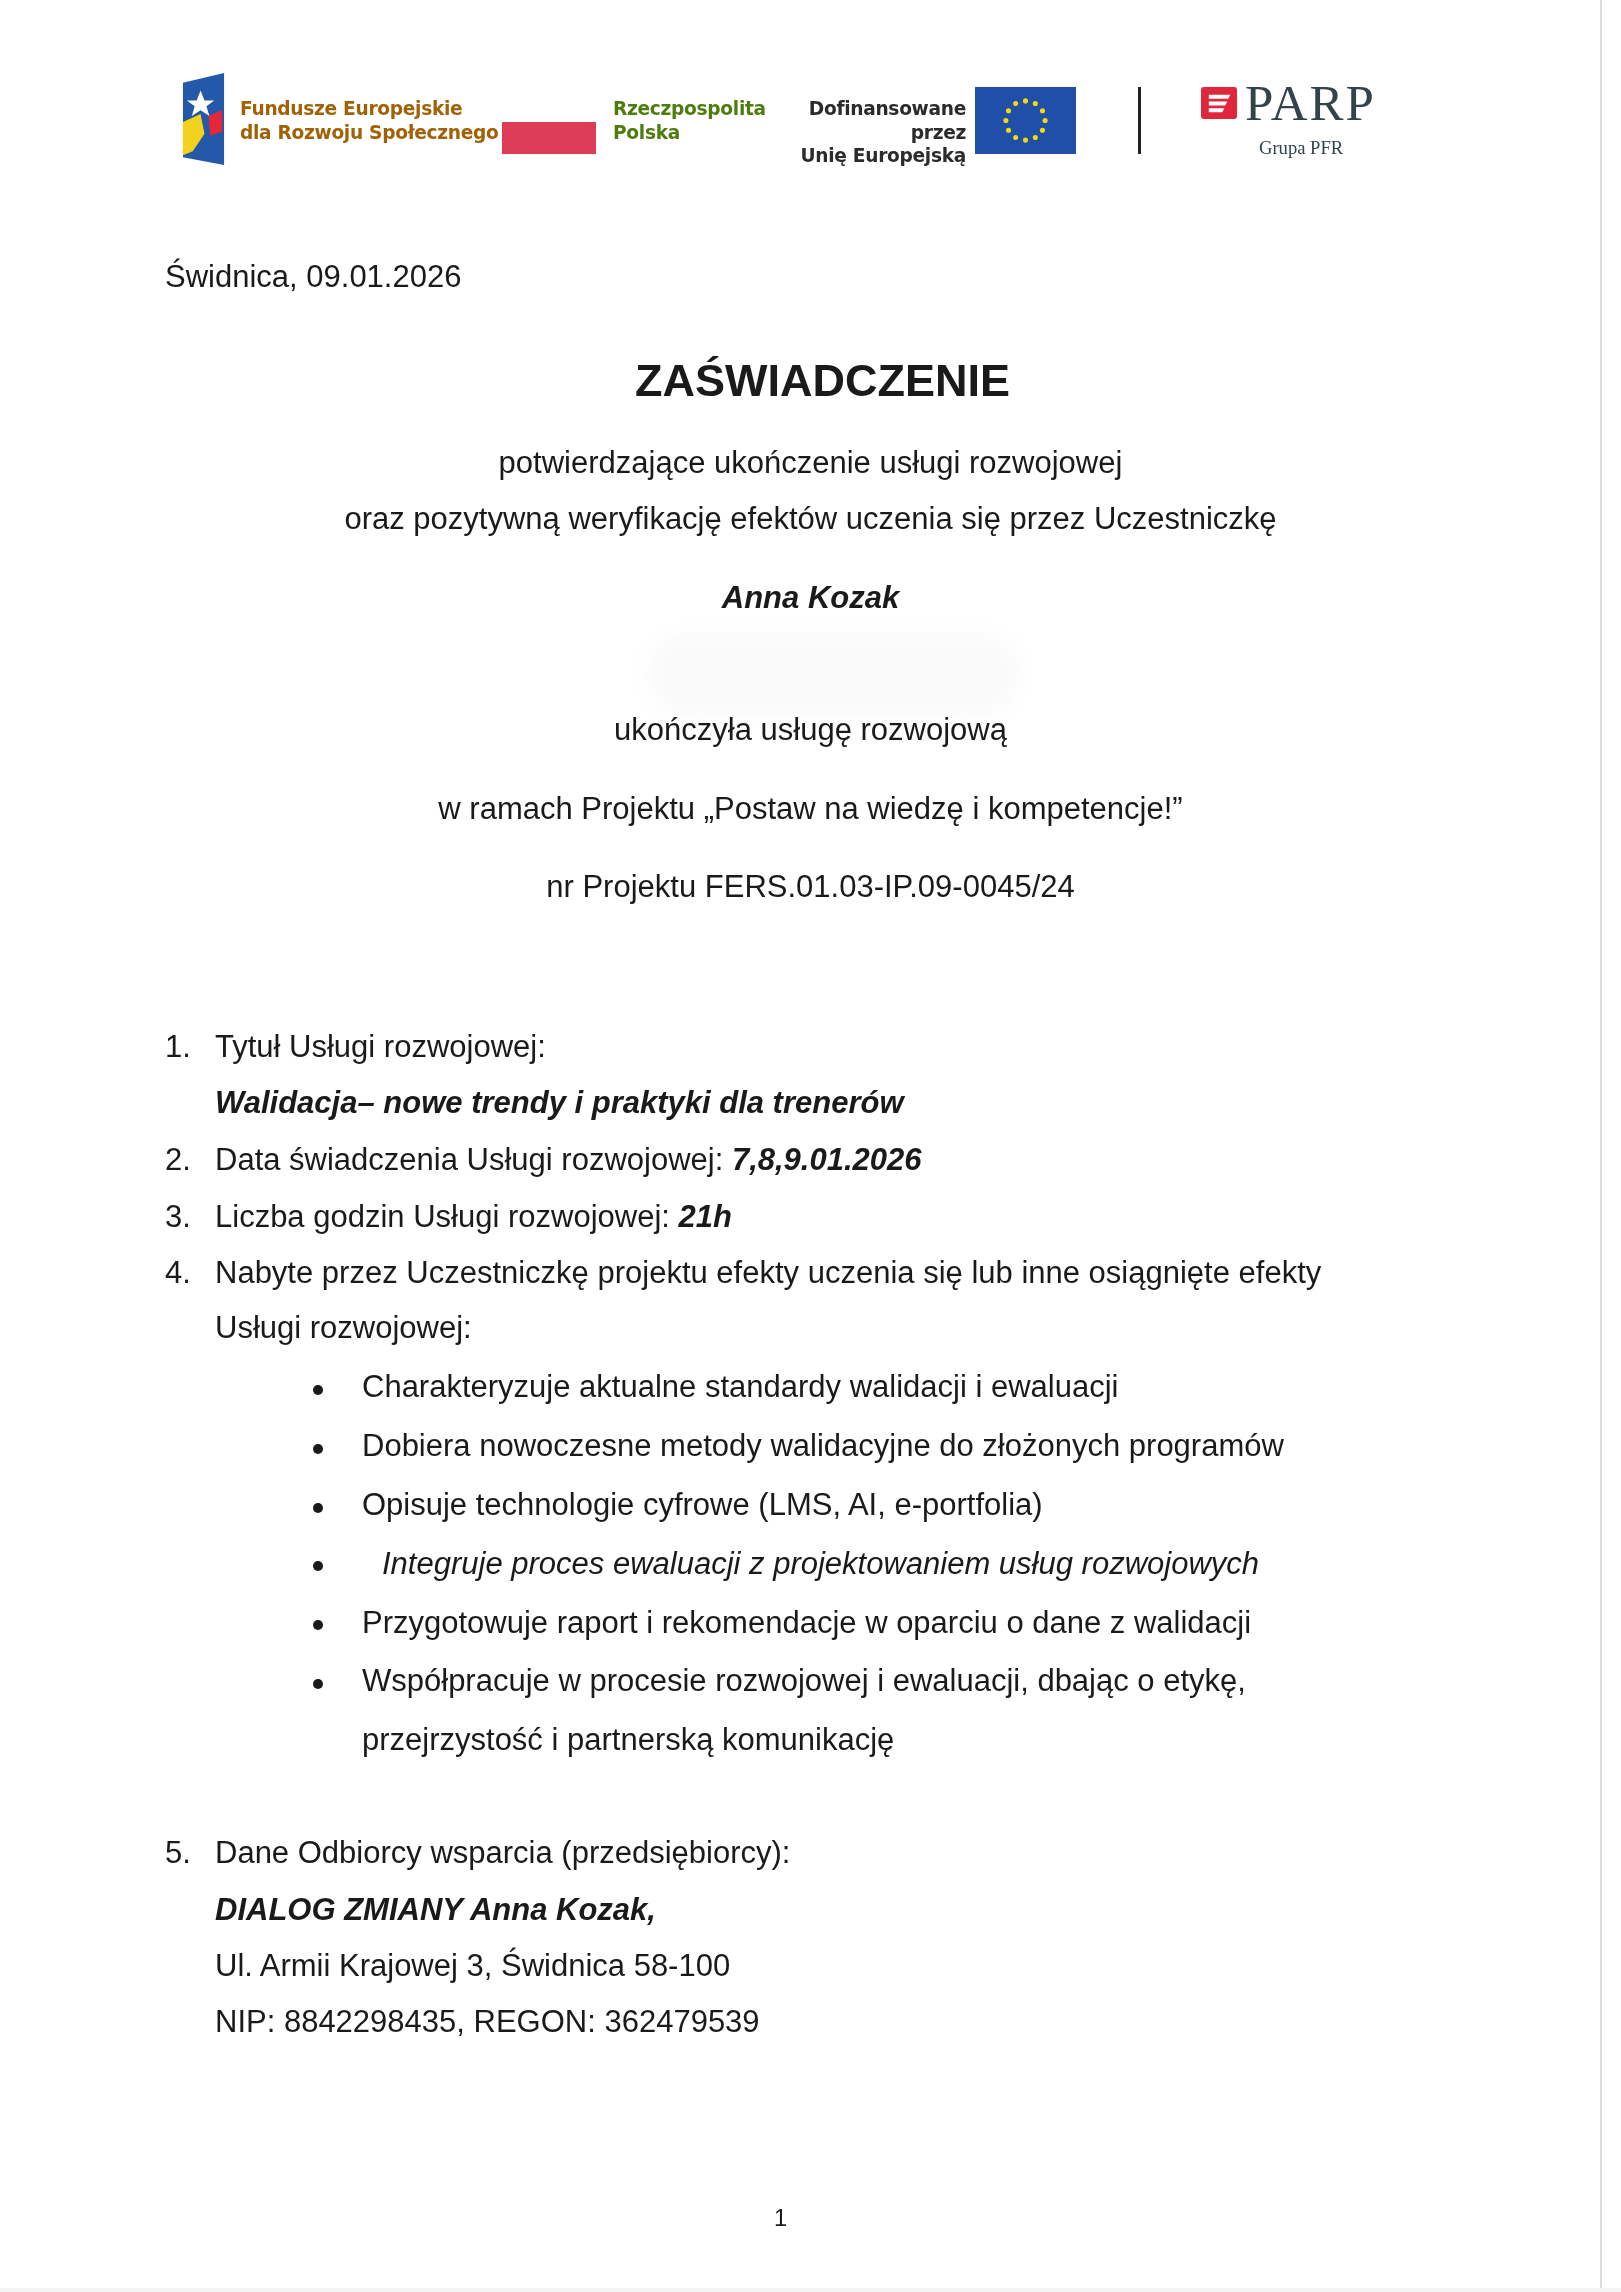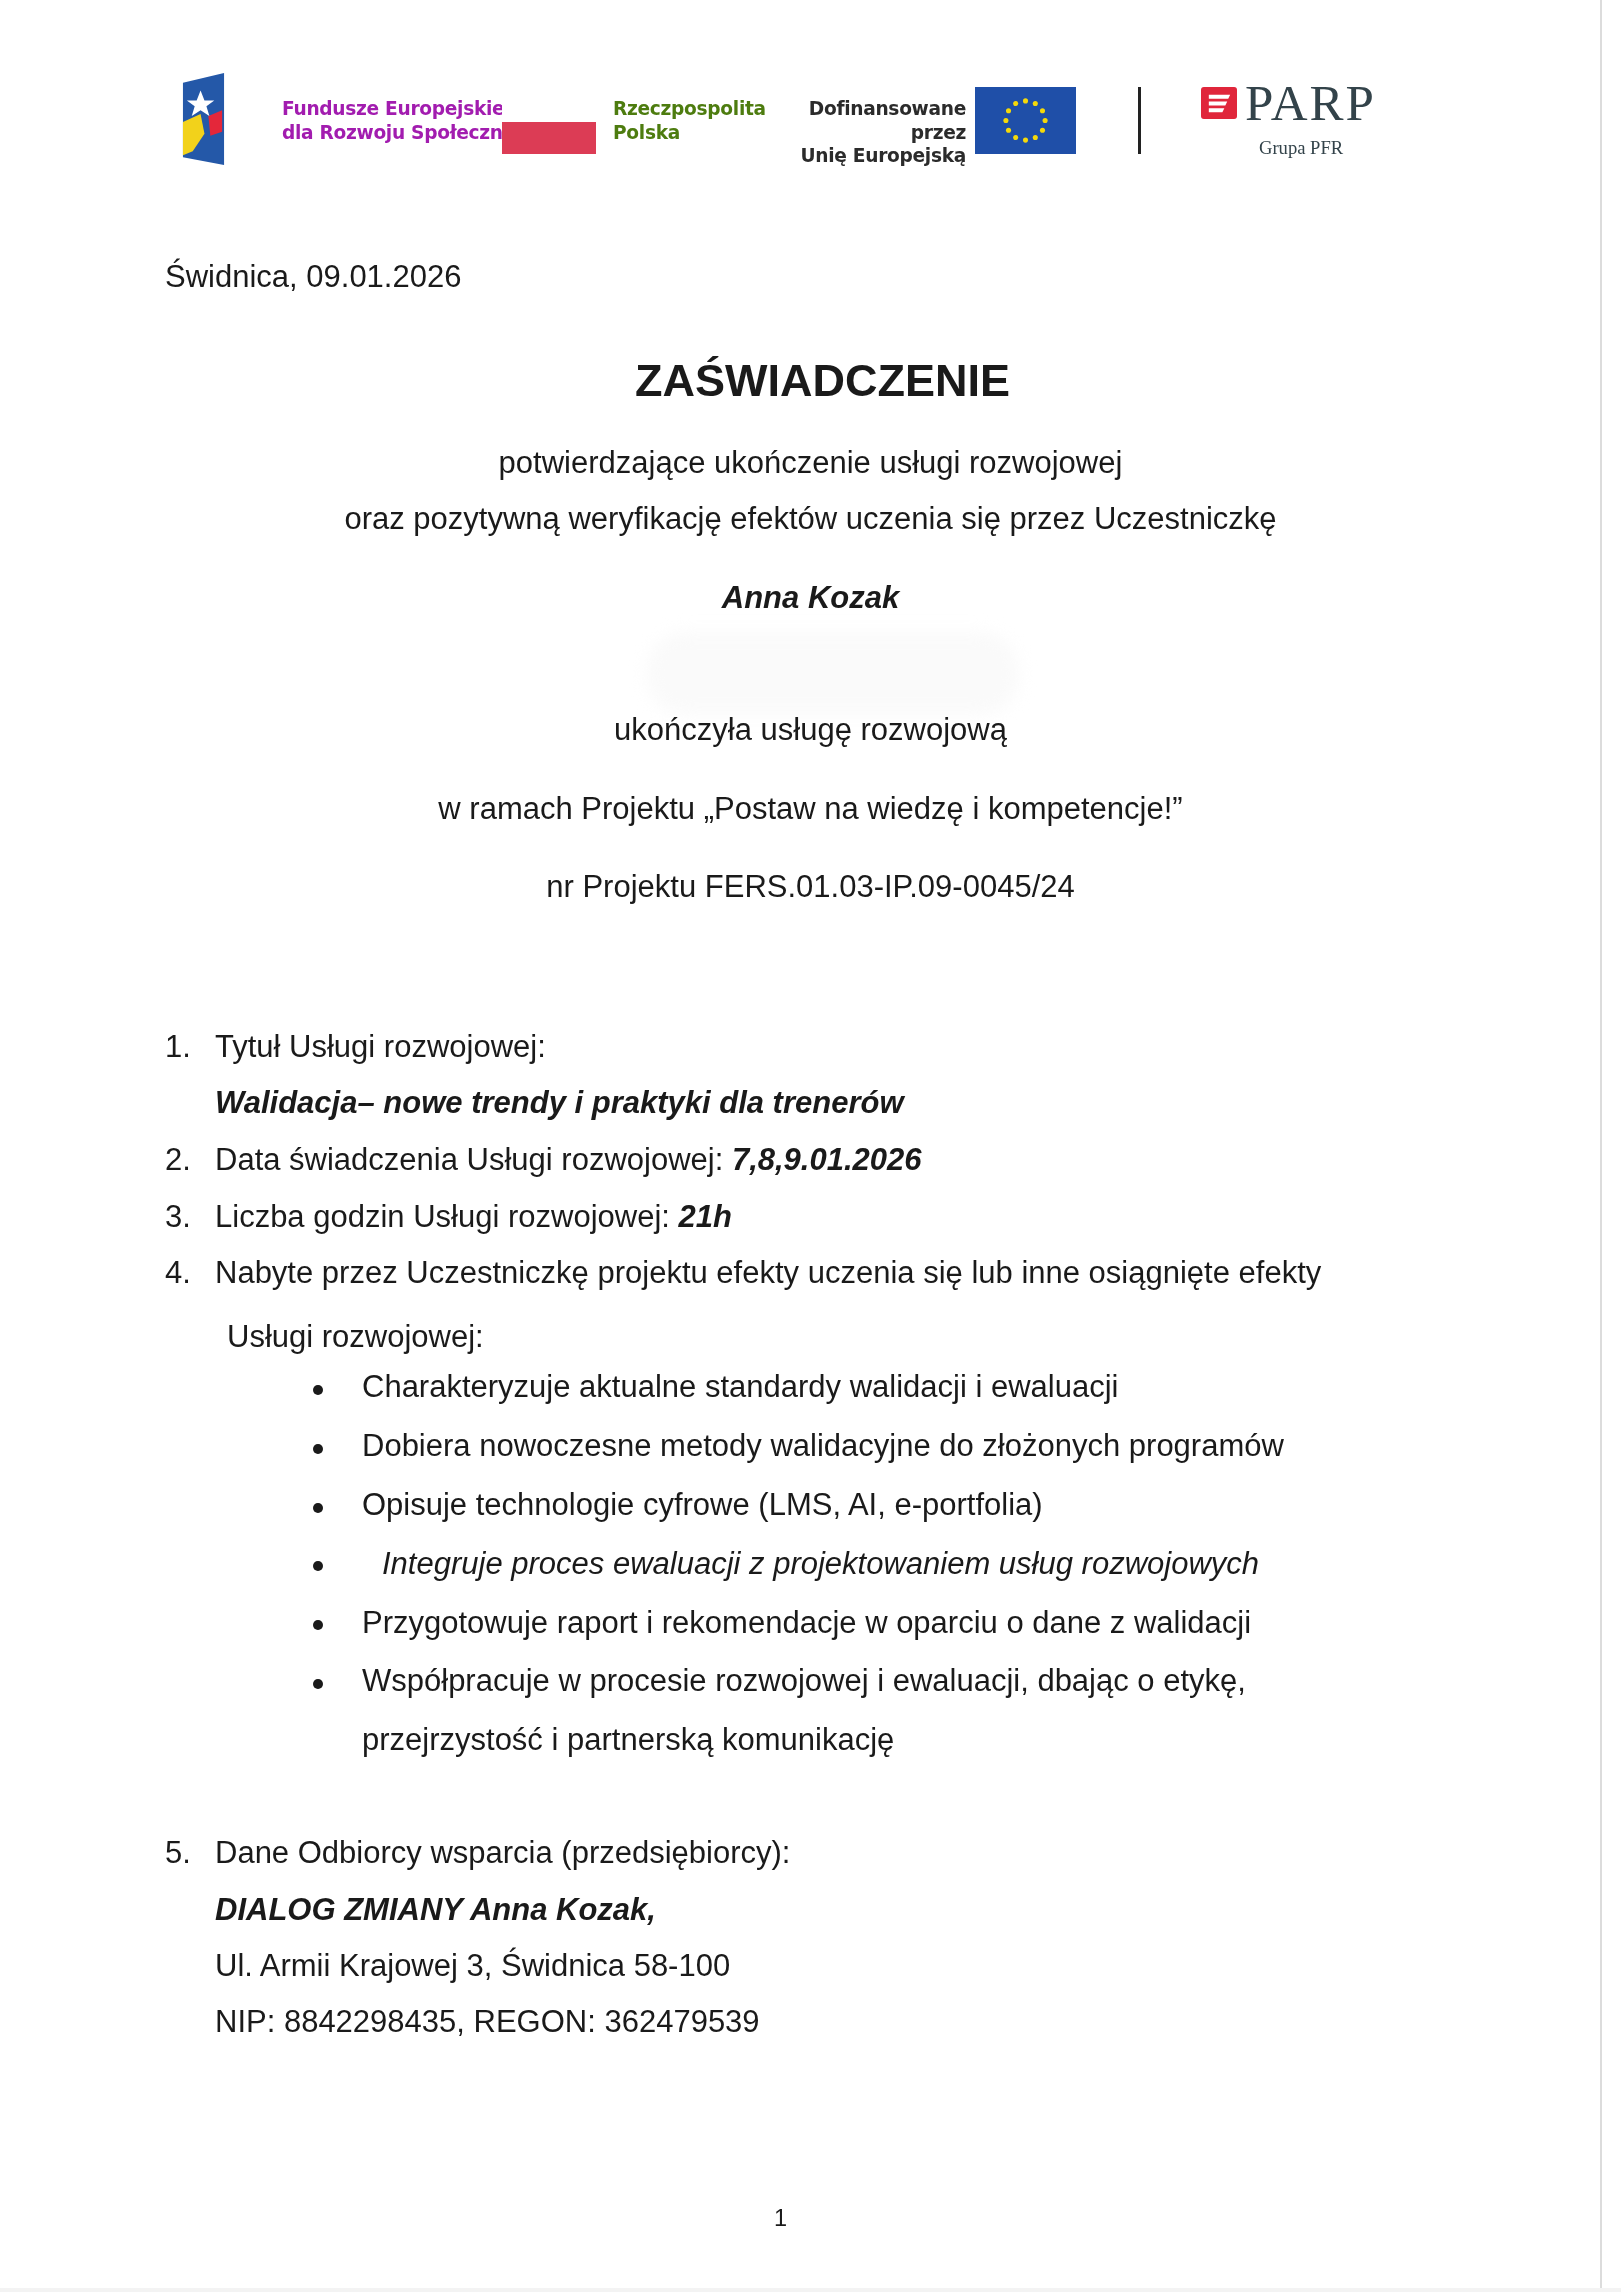--- a/index.html
+++ b/index.html
@@ -1,21 +1,21 @@
 <!DOCTYPE html>
 <html><head>
   <meta charset="utf-8">
   <style>
     html, body { margin: 0; padding: 0; background: #ffffff; }
     body { width: 1621px; height: 2293px; position: relative; overflow: hidden;
       font-family: "Liberation Sans", sans-serif; color: #1a1a1a; }
     .abs { position: absolute; }
     
     .fe-logo { left: 179px; top: 73px; width: 49px; height: 92px; }
-    .fe-text { left: 240px; top: 97px; font-size: 18.6px; line-height: 23.5px; font-weight: bold; color: #a21caf; font-family: "DejaVu Sans", sans-serif; letter-spacing: -0.3px; margin-left: 42px; }
+    .fe-text { left: 240px; top: 97px; font-size: 18.6px; line-height: 23.5px; font-weight: bold; color: #a16207; font-family: "DejaVu Sans", sans-serif; letter-spacing: -0.3px; }
     .pl-flag-white { left: 502px; top: 88px; width: 94px; height: 33px; background: #ffffff; }
     .pl-flag { left: 502px; top: 122px; width: 94px; height: 32px; background: #dc3c55; }
     .pl-text { left: 613px; top: 97px; font-size: 18.6px; line-height: 23.5px; font-weight: bold; color: #4d7c0f; font-family: "DejaVu Sans", sans-serif; letter-spacing: -0.3px; }
     .eu-text { left: 774px; top: 97px; width: 192px; text-align: right; font-size: 18.6px; line-height: 23.5px; font-weight: bold; color: #2b2b2b; font-family: "DejaVu Sans", sans-serif; letter-spacing: -0.3px; }
     .eu-flag { left: 975px; top: 87px; width: 101px; height: 67px; background: #1f4fa8; }
     .vsep { left: 1138px; top: 87px; width: 2.9px; height: 67px; background: #222; }
     .parp-icon { left: 1201px; top: 87px; width: 36px; height: 32px; background: #e0263b; border-radius: 2.9px; }
     .parp-text { left: 1245px; top: 74px; font-family: "Liberation Serif", serif; font-size: 51px; letter-spacing: 2px; color: #33434a; }
     .parp-sub { left: 1259px; top: 137px; font-family: "Liberation Serif", serif; font-size: 18.6px; color: #33434a; }
 
@@ -108,21 +108,21 @@
     <span class="num" style="left:165px; top:1142px;">2.</span>
     <span class="line" style="left:215px; top:1142px;"><span>Data świadczenia Usługi rozwojowej: </span><span class="bi">7,8,9.01.2026</span></span>
   </div>
   <div>
     <span class="num" style="left:165px; top:1199px;">3.</span>
     <span class="line" style="left:215px; top:1199px;"><span>Liczba godzin Usługi rozwojowej: </span><span class="bi">21h</span></span>
   </div>
   <div>
     <span class="num" style="left:165px; top:1255px;">4.</span>
     <span class="line" style="left:215px; top:1255px;">Nabyte przez Uczestniczkę projektu efekty uczenia się lub inne osiągnięte efekty</span>
-    <span class="line" style="left:227px; top:1310px;margin-top:9px;">Usługi rozwojowej:</span>
+    <span class="line" style="left:215px; top:1310px;">Usługi rozwojowej:</span>
   </div>
 
   <div>
     <div>
       <span class="bullet" style="left:313px; top:1385px;"></span>
       <span class="line" style="left:362px; top:1369px;">Charakteryzuje aktualne standardy walidacji i ewaluacji</span>
     </div>
     <div>
       <span class="bullet" style="left:313px; top:1444px;"></span>
       <span class="line" style="left:362px; top:1428px;">Dobiera nowoczesne metody walidacyjne do złożonych programów</span>

